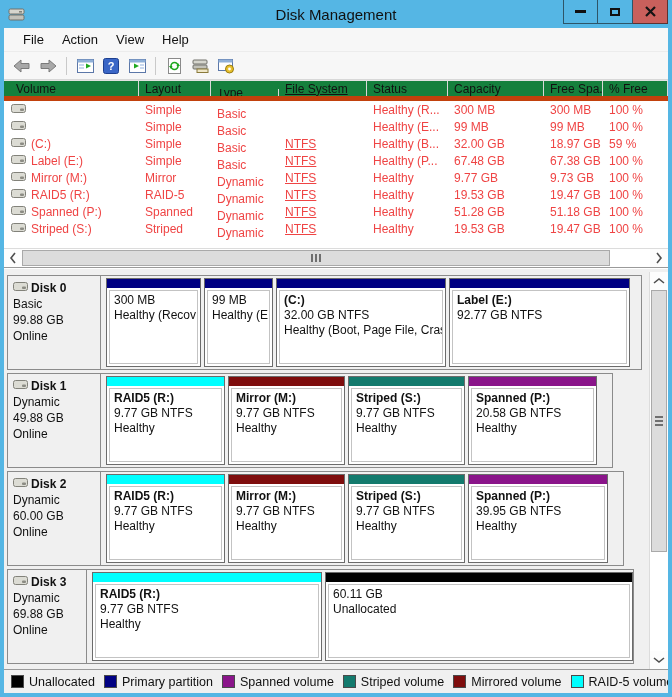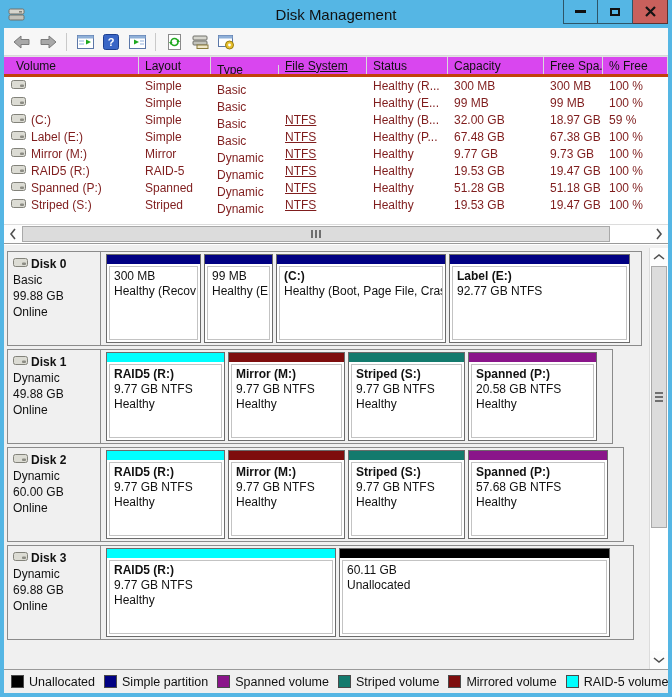--- a/index.html
+++ b/index.html
@@ -17,25 +17,25 @@
   .glyph-max{width:10px;height:8px;border:2px solid #111;background:transparent;}
   
   .content{background:#fff;height:665px;display:flex;flex-direction:column;overflow:hidden;}
   .menubar{height:24px;display:flex;align-items:center;background:#f7f7f7;padding-left:10px;font-size:13px;border-bottom:1px solid #ececec;}
   .menu-item{padding:3px 9px;color:#111;}
   .toolbar{height:28px;display:flex;align-items:center;background:#f7f7f7;border-bottom:1px solid #d8d8d8;padding-left:6px;gap:2px;}
   .tbtn{width:24px;height:24px;display:flex;align-items:center;justify-content:center;}
   .tsep{width:1px;height:18px;background:#c9c9c9;margin:0 4px;}
   
   .vtable{height:168px;background:#fff;display:flex;flex-direction:column;border-top:1px solid #e2e2e2;}
-  .thead{height:20px;display:flex;border-bottom:3px solid #c2410c;background:#d946ef;}
+  .thead{height:20px;display:flex;border-bottom:5px solid #c2410c;background:#15803d;}
   .hcell{font-size:12px;color:#111;display:flex;align-items:center;padding-left:6px;border-right:1px solid #d9d9d9;white-space:nowrap;overflow:hidden;}
   .hcell.first{padding-left:12px;}
   .tbody{flex:1;overflow:hidden;}
-  .vrow{height:17px;display:flex;align-items:center;font-size:12px;color:#7f1d1d;}
+  .vrow{height:17px;display:flex;align-items:center;font-size:12px;color:#ef4444;}
   .cell{padding-left:6px;white-space:nowrap;overflow:hidden;display:flex;align-items:center;}
   .c0{width:135px;padding-left:7px;gap:5px;}
   .c1{width:72px;}.c2{width:68px;margin-top:8px;}.c3{width:88px;text-decoration:underline;}.c4{width:81px;}.c5{width:96px;}.c6{width:59px;}.c7{flex:1;}
   
   .hscroll{height:19px;display:flex;background:#fff;border-top:1px solid #dcdcdc;}
   .hs-btn{width:18px;height:100%;display:flex;align-items:center;justify-content:center;background:#fdfdfd;}
   .hs-track{flex:1;position:relative;background:#fff;}
   .hs-thumb{position:absolute;left:0;top:1px;bottom:1px;width:588px;background:#dcdcdc;border:1px solid #a9a9a9;display:flex;align-items:center;justify-content:center;gap:2px;}
   .grip-v{width:2px;height:8px;background:#6f6f6f;}
   .divider{height:5px;background:#f0f0f0;border-top:1px solid #9a9a9a;box-shadow:inset 0 1px 0 #ffffff;}
@@ -85,20 +85,26 @@
       <div class="wc-btn wc-close">
         <svg width="11" height="11" viewBox="0 0 11 11">
             <path d="M1 1 L10 10 M10 1 L1 10" stroke="#141414" stroke-width="2.2"></path>
           </svg>
       </div>
     </div>
   </div>
 
   <div class="content">
 
+    <div class="menubar">
+      <span class="menu-item">File</span>
+      <span class="menu-item">Action</span>
+      <span class="menu-item">View</span>
+      <span class="menu-item">Help</span>
+    </div>
 
     <div class="toolbar">
       <span class="tbtn">
           <svg width="18" height="14" viewBox="0 0 18 14">
             <path d="M8 1 L1 7 L8 13 L8 9.5 L16 9.5 L16 4.5 L8 4.5 Z" fill="#a8a8a8" stroke="#7a7a7a"></path>
           </svg>
         </span>
       <span class="tbtn">
           <svg width="18" height="14" viewBox="0 0 18 14">
             <path d="M10 1 L17 7 L10 13 L10 9.5 L2 9.5 L2 4.5 L10 4.5 Z" fill="#a8a8a8" stroke="#7a7a7a"></path>
@@ -348,20 +354,21 @@
                 <div class="band" style="background: rgb(0, 0, 130);"></div>
                 <div class="pbody">
                   <div class="pline">99 MB</div>
                   <div class="pline">Healthy (EF</div>
                 </div>
               </div>
               <div class="part" style="width: 170px;">
                 <div class="band" style="background: rgb(0, 0, 130);"></div>
                 <div class="pbody">
                   <div class="ptitle">(C:)</div>
+                  <div class="pline">32.00 GB NTFS</div>
                   <div class="pline">Healthy (Boot, Page File, Cras</div>
                 </div>
               </div>
               <div class="part" style="width: 181px;">
                 <div class="band" style="background: rgb(0, 0, 130);"></div>
                 <div class="pbody">
                   <div class="ptitle">Label  (E:)</div>
                   <div class="pline">92.77 GB NTFS</div>
                 </div>
               </div>
@@ -450,21 +457,21 @@
                 <div class="pbody">
                   <div class="ptitle">Striped  (S:)</div>
                   <div class="pline">9.77 GB NTFS</div>
                   <div class="pline">Healthy</div>
                 </div>
               </div>
               <div class="part" style="width: 140px;">
                 <div class="band" style="background: rgb(138, 21, 138);"></div>
                 <div class="pbody">
                   <div class="ptitle">Spanned  (P:)</div>
-                  <div class="pline">57.68 GB NTFS</div>
+                  <div class="pline">39.95 GB NTFS</div>
                   <div class="pline">Healthy</div>
                 </div>
               </div>
             </div>
           </div>
           <div class="disk-group" style="width: 627px;">
             <div class="disk-label">
               <div class="disk-name-row">
                 <span><svg width="15" height="11" viewBox="0 0 15 11">
                     <rect x="0.5" y="1.5" width="14" height="8" rx="2" fill="#dcdcd4" stroke="#82827a"></rect>
@@ -478,21 +485,21 @@
             </div>
             <div class="disk-track">
               <div class="part" style="width: 230px;">
                 <div class="band" style="background: rgb(0, 255, 255);"></div>
                 <div class="pbody">
                   <div class="ptitle">RAID5  (R:)</div>
                   <div class="pline">9.77 GB NTFS</div>
                   <div class="pline">Healthy</div>
                 </div>
               </div>
-              <div class="part" style="width: 271px;">
+              <div class="part" style="width: 308px;">
                 <div class="band" style="background: rgb(0, 0, 0);"></div>
                 <div class="pbody">
                   <div class="pline">60.11 GB</div>
                   <div class="pline">Unallocated</div>
                 </div>
               </div>
             </div>
           </div>
         </div>
       <div class="vscroll">
@@ -516,21 +523,21 @@
       </div>
     </div>
 
     <div class="legend">
         <span class="lg-item">
           <span class="lg-sw" style="background: rgb(0, 0, 0);"></span>
           <span>Unallocated</span>
         </span>
         <span class="lg-item">
           <span class="lg-sw" style="background: rgb(0, 0, 130);"></span>
-          <span>Simple partition</span>
+          <span>Primary partition</span>
         </span>
         <span class="lg-item">
           <span class="lg-sw" style="background: rgb(138, 21, 138);"></span>
           <span>Spanned volume</span>
         </span>
         <span class="lg-item">
           <span class="lg-sw" style="background: rgb(19, 122, 109);"></span>
           <span>Striped volume</span>
         </span>
         <span class="lg-item">

